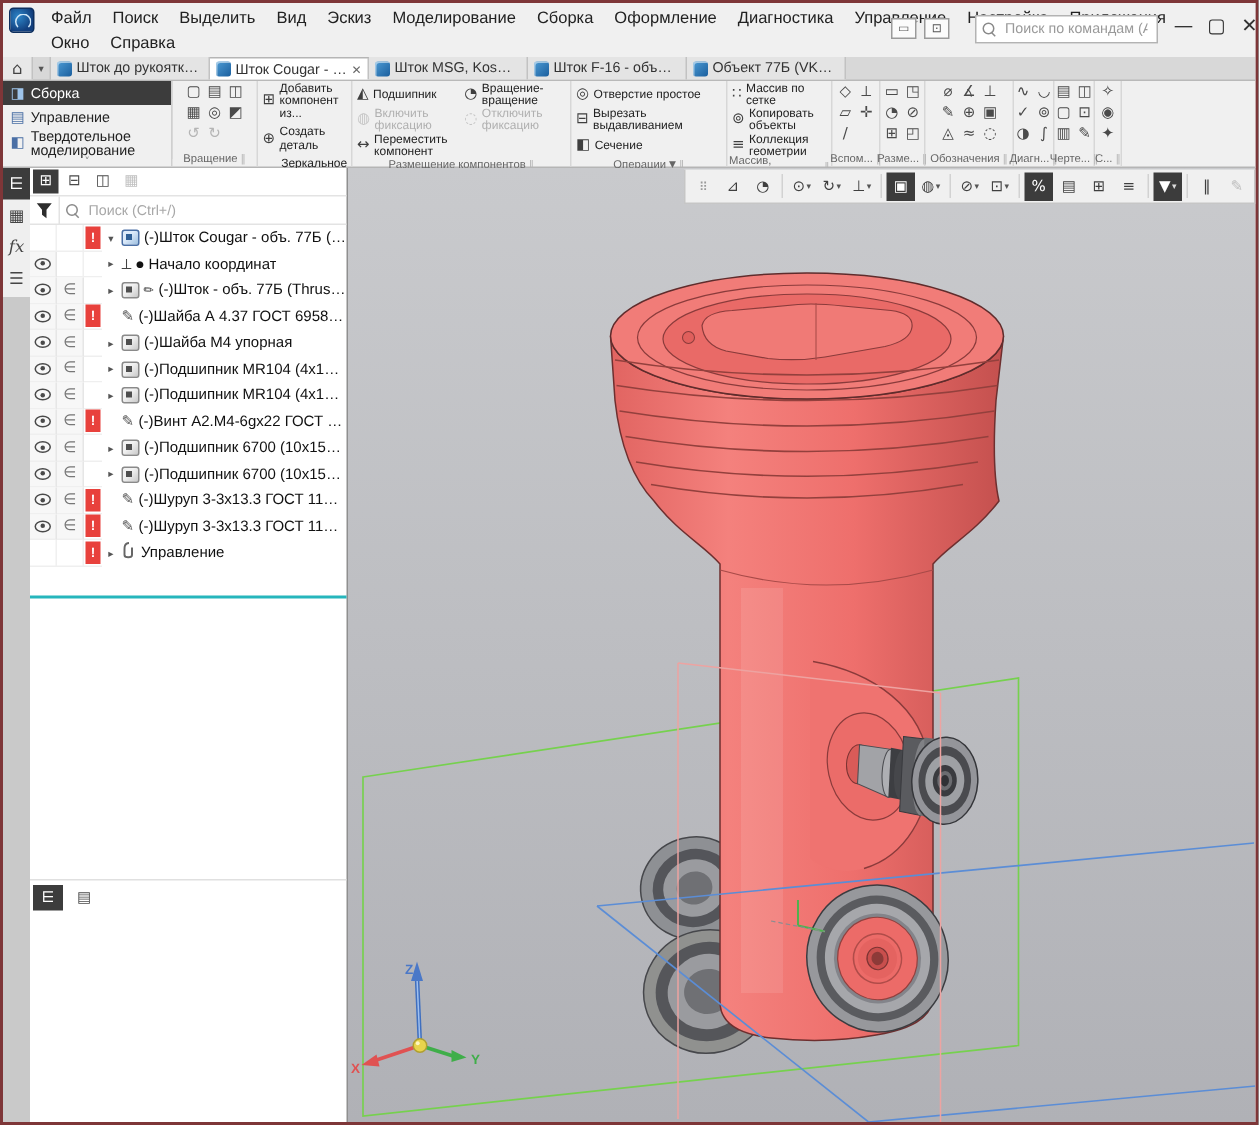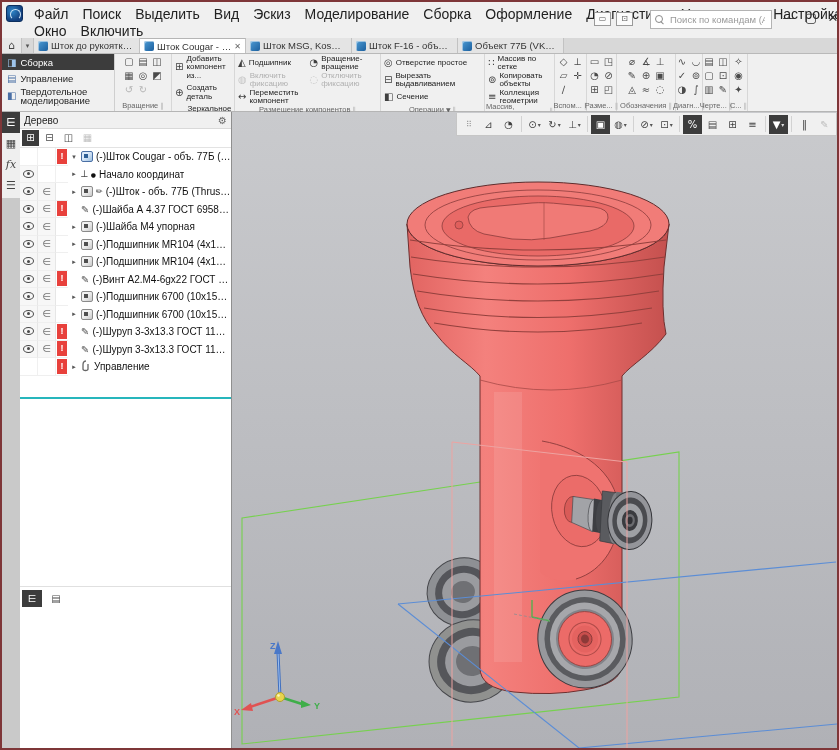--- a/index.html
+++ b/index.html
@@ -6,21 +6,21 @@
   *{box-sizing:border-box;font-family:"Liberation Sans","DejaVu Sans",sans-serif;}
   .g{font-family:"DejaVu Sans",sans-serif;}
   #window{position:relative;width:839px;height:750px;background:#f0f0f0;border:2px solid #7e3638;overflow:hidden;}
   
   #titlebar{position:relative;height:36px;background:#f0f0f0;}
   #applogo{position:absolute;left:4px;top:3px;width:17px;height:17px;border-radius:3px;
     background:radial-gradient(circle at 35% 35%,#2e86c8 0%,#123f7e 70%);border:1px solid #0d2f5e;}
   #applogo::after{content:"";position:absolute;left:3px;top:3px;width:9px;height:9px;border:1.5px solid #cfe6f7;border-radius:50%;border-bottom-color:transparent;}
   .menurow{position:absolute;left:26px;display:flex;gap:2px;}
   #menurow1{top:2px;} #menurow2{top:19px;}
-  .mi{font-size:14px;color:#222;padding:2px 6px;cursor:default;text-align:center;}
+  .mi{font-size:11px;color:#222;padding:2px 6px;cursor:default;text-align:center;}
   .winbtn-sm{position:absolute;top:10px;width:17px;height:14px;border:1px solid #9a9a9a;background:#fbfbfb;font-size:8px;color:#555;text-align:center;line-height:12px;}
   #cmdsearch{position:absolute;left:648px;top:8px;width:122px;height:19px;background:#fff;border:1px solid #b3b3b3;display:flex;align-items:center;padding:0 4px;gap:4px;}
   #cmdsearch input{border:none;outline:none;width:100%;font-size:9.5px;color:#333;background:transparent;}
   #cmdsearch input::placeholder{color:#9a9a9a;}
   .magicon{width:9px;height:9px;position:relative;flex:none;}
   .magicon::before{content:"";position:absolute;left:0;top:0;width:6px;height:6px;border:1.4px solid #8a8a8a;border-radius:50%;}
   .magicon::after{content:"";position:absolute;left:6px;top:6px;width:4px;height:1.4px;background:#8a8a8a;transform:rotate(45deg);transform-origin:0 0;}
   .winctl{position:absolute;top:8px;font-size:13px;color:#333;width:22px;text-align:center;cursor:default;}
   
   #tabbar{position:relative;height:16px;background:#d8d8d8;border-bottom:1px solid #b9b9b9;display:flex;align-items:stretch;}
@@ -125,21 +125,21 @@
         <span class="mi">Моделирование</span>
         <span class="mi">Сборка</span>
         <span class="mi">Оформление</span>
         <span class="mi">Диагностика</span>
         <span class="mi">Управление</span>
         <span class="mi">Настройка</span>
         <span class="mi">Приложения</span>
       </div>
     <div class="menurow" id="menurow2">
         <span class="mi">Окно</span>
-        <span class="mi">Включить</span>
+        <span class="mi">Справка</span>
       </div>
     <div id="layoutbtns">
         <span class="winbtn-sm g" style="left: 592px;">▭</span>
         <span class="winbtn-sm g" style="left: 614px;">⊡</span>
       </div>
     <div id="cmdsearch">
       <span class="magicon"></span>
       <input placeholder="Поиск по командам (Alt+/)" style="">
     </div>
     <div id="winctls">
@@ -392,30 +392,37 @@
     <div id="rail">
       <div id="railtop">
         <div class="railic g active">⋿</div>
         <div class="railic g">▦</div>
         <div class="railic railfx">fx</div>
         <div class="railic g">☰</div>
       </div>
     </div>
 
     <div id="treepanel">
-      <div id="treeheader">
-        <span class="title">Дерево</span>
-        <span id="treegear" class="g">⚙</span>
-      </div>
       <div id="treetools">
           <span class="ttool g active">⊞</span>
           <span class="ttool g">⊟</span>
           <span class="ttool g">◫</span>
           <span class="ttool g dis">▦</span>
         </div>
+      <div id="treesearch">
+        <div id="funnelbtn">
+          <svg width="11" height="11" viewBox="0 0 11 11">
+              <path d="M0.5 0.5h10L7 4.8v5.7L4 8.2V4.8Z" fill="#2d2d2d"></path>
+            </svg>
+        </div>
+        <div class="sbox">
+          <span class="magicon"></span>
+          <input placeholder="Поиск (Ctrl+/)" style="">
+        </div>
+      </div>
       <div id="treerows">
           <div class="tree-row">
             <div class="cell eye empty"></div>
             <div class="cell link g empty"></div>
             <div class="cell err">
               <span class="err-badge">!</span>
             </div>
             <div class="row-content">
               <span class="arrow g">▾</span>
               <span class="ic-asm"></span>

